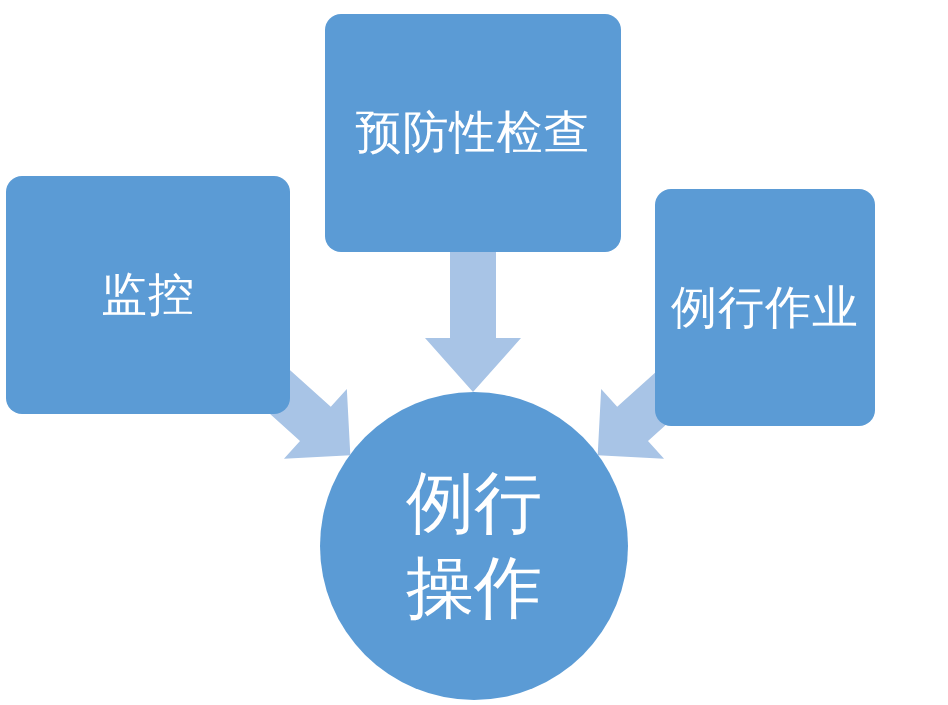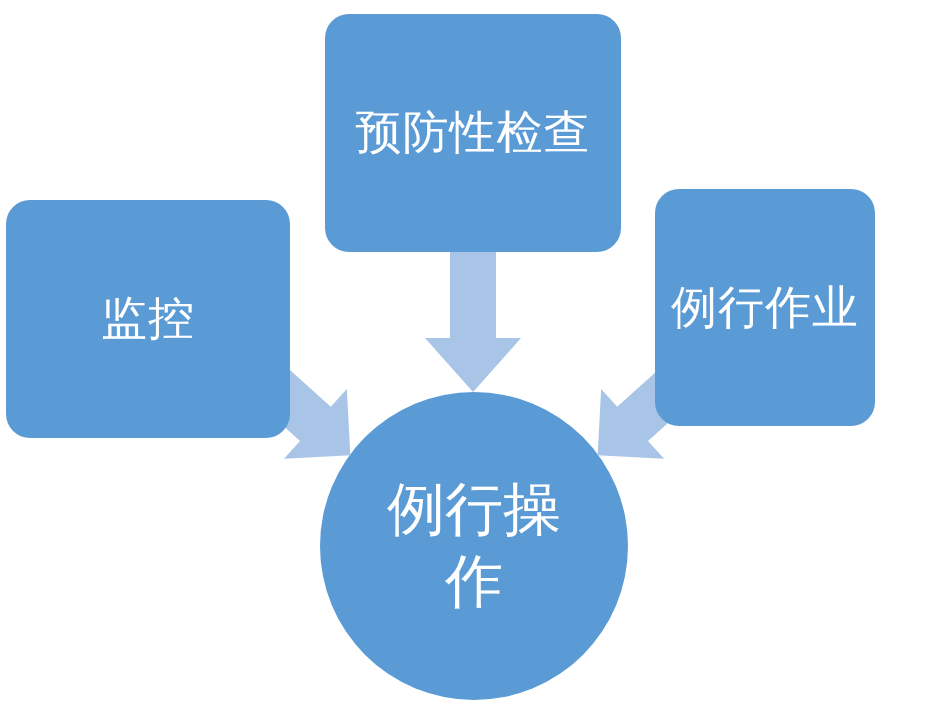--- a/index.html
+++ b/index.html
@@ -31,24 +31,24 @@
     position: absolute;
     z-index: 2;
     background: var(--node-fill);
     color: var(--text);
     display: flex;
     align-items: center;
     justify-content: center;
     text-align: center;
   }
 
-  .box { border-radius: 24px; font-size: 46px; letter-spacing: 1px; }
-  .circle { border-radius: 50%; font-size: 58px; line-height: 1.25; }
+  .box { border-radius: 16px; font-size: 46px; letter-spacing: 1px; }
+  .circle { border-radius: 50%; font-size: 68px; line-height: 1.25; }
 
-  .box-left   { left: 6px;   top: 200px; width: 284px; height: 238px; }
+  .box-left   { left: 6px;   top: 176px; width: 284px; height: 238px; }
   .box-top    { left: 325px; top: 14px;  width: 296px; height: 238px; }
   .box-right  { left: 655px; top: 189px; width: 220px; height: 237px; }
   .circle-center { left: 320px; top: 392px; width: 308px; height: 308px; }
 
   .circle-label { display: inline-block; width: 200px; }
 </style>
 </head>
 <body>
 
 <div class="canvas">

